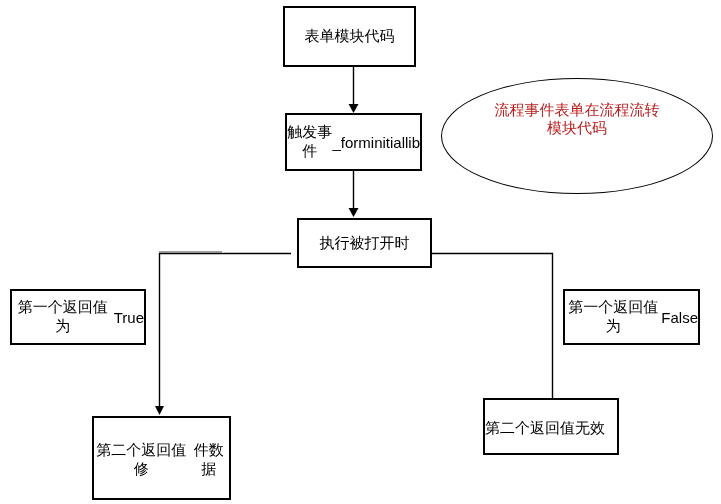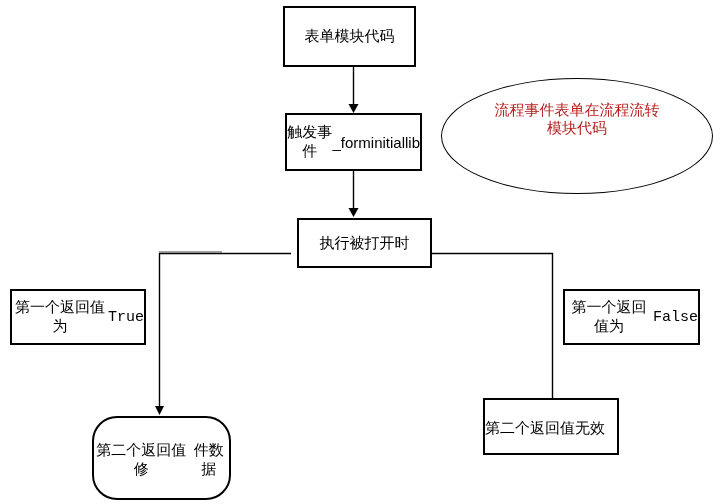--- a/index.html
+++ b/index.html
@@ -27,21 +27,21 @@
     text-align: center;
     font-size: 15px;
     line-height: 19px;
     color: #000000;
   }
   .flow-box.top-align {
     justify-content: flex-start;
     padding-top: 4px;
   }
   .latin-serif {
-    font-family: Liberation Mono, monospace;
+    font-family: Liberation Sans, sans-serif;
   }
   .latin-sans {
     font-family: Liberation Sans, sans-serif;
   }
   #annotation-ellipse {
     position: absolute;
     left: 441px;
     top: 78px;
     width: 272px;
     height: 116px;
@@ -119,21 +119,21 @@
   <div class="flow-box" style="left:10px; top:289px; width:136px; height:56px;">
     <div>第一个返回值为</div>
     <div class="latin-serif">True</div>
   </div>
 
   <div class="flow-box" style="left:563px; top:289px; width:137px; height:56px;">
     <div>第一个返回值为</div>
     <div class="latin-serif">False</div>
   </div>
 
-  <div class="flow-box top-align" style="left:92px; top:416px; width:139px; height:84px;border-radius:25px;">
+  <div class="flow-box top-align" style="left:92px; top:416px; width:139px; height:84px;">
     <div>第二个返回值修</div>
     <div>件数据</div>
   </div>
 
   <div class="flow-box top-align" style="left:483px; top:398px; width:136px; height:57px;">
     <div>第二个返回值无</div>
     <div>效</div>
   </div>
 
 </div>

